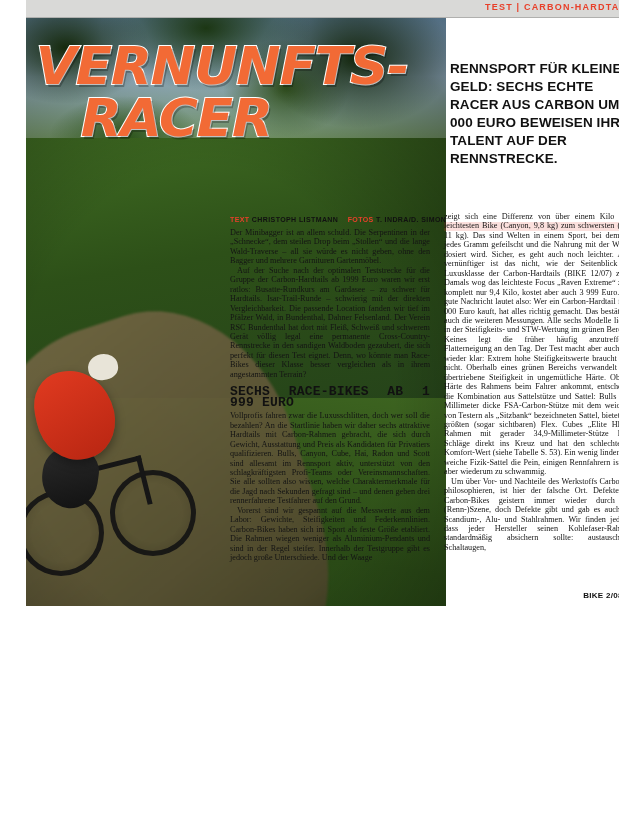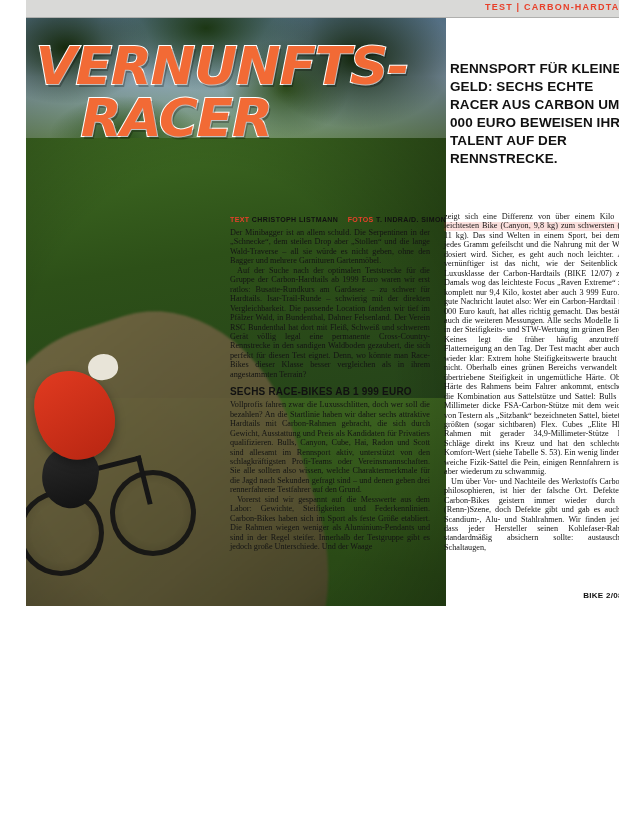--- a/index.html
+++ b/index.html
@@ -187,23 +187,23 @@
     text-justify: inter-word;
     hyphens: auto;
   }
   .col p { margin: 0; text-indent: 0; }
   .col p + p { text-indent: 7px; }
   .col-1 { top: 228px; left: 204px; width: 200px; }
   .col-2 { top: 212px; left: 418px; width: 190px; }
 
   .subhead {
     display: block;
-    font-family: Liberation Sans, sans-serif;
-    font-weight: bold;
-    font-size: 10px;
+    font-family: Liberation Mono, monospace;
+    font-weight: bold;
+    font-size: 13px;
     line-height: 11px;
     letter-spacing: .2px;
     color: #111;
     margin: 7px 0 3px 0;
     text-indent: 0 !important;
   }
 
   
   .col-rule {
     position:absolute;
@@ -268,21 +268,21 @@
     <span class="nm">CHRISTOPH LISTMANN</span>
     &nbsp;&nbsp;
     <span class="lab">FOTOS</span>
     <span class="nm">T. INDRA/D. SIMON</span>
   </div>
 
   <div class="ghost-strip"></div>
   <div class="col-rule"></div>
 
   <div class="col col-1">
-    <p>Der Minibagger ist an allem schuld. Die Serpentinen in der „Schnecke“, dem steilen Drop aber „Stollen“ und die lange Wald-Traverse – all sie würde es nicht geben, ohne den Bagger und mehrere Garnituren Gartenmöbel.</p>
+    <p>Der Minibagger ist an allem schuld. Die Serpentinen in der „Schnecke“, dem steilen Drop beim „Stollen“ und die lange Wald-Traverse – all sie würde es nicht geben, ohne den Bagger und mehrere Garnituren Gartenmöbel.</p>
     <p>Auf der Suche nach der optimalen Teststrecke für die Gruppe der Carbon-Hardtails ab 1999 Euro waren wir erst ratlos: Busatte-Rundkurs am Gardasee – zu schwer für Hardtails. Isar-Trail-Runde – schwierig mit der direkten Vergleichbarkeit. Die passende Location fanden wir tief im Pfälzer Wald, in Bundenthal, Dahner Felsenland. Der Verein RSC Bundenthal hat dort mit Fleiß, Schweiß und schwerem Gerät völlig legal eine permanente Cross-Country-Rennstrecke in den sandigen Waldboden gezaubert, die sich perfekt für diesen Test eignet. Denn, wo könnte man Race-Bikes dieser Klasse besser vergleichen als in ihrem angestammten Terrain?</p>
     <span class="subhead">SECHS RACE-BIKES AB 1 999 EURO</span>
     <p>Vollprofis fahren zwar die Luxusschlitten, doch wer soll die bezahlen? An die Startlinie haben wir daher sechs attraktive Hardtails mit Carbon-Rahmen gebracht, die sich durch Gewicht, Ausstattung und Preis als Kandidaten für Privatiers qualifizieren. Bulls, Canyon, Cube, Hai, Radon und Scott sind allesamt im Rennsport aktiv, unterstützt von den schlagkräftigsten Profi-Teams oder Vereinsmannschaften. Sie alle sollten also wissen, welche Charaktermerkmale für die Jagd nach Sekunden gefragt sind – und denen geben drei rennerfahrene Testfahrer auf den Grund.</p>
     <p>Vorerst sind wir gespannt auf die Messwerte aus dem Labor: Gewichte, Steifigkeiten und Federkennlinien. Carbon-Bikes haben sich im Sport als feste Größe etabliert. Die Rahmen wiegen weniger als Aluminium-Pendants und sind in der Regel steifer. Innerhalb der Testgruppe gibt es jedoch große Unterschiede. Und der Waage</p>
   </div>
 
   <div class="col col-2">
     <p>zeigt sich eine Differenz von über einem Kilo vom leichtesten Bike (Canyon, 9,8 kg) zum schwersten (Hai, 11 kg). Das sind Welten in einem Sport, bei dem um jedes Gramm gefeilscht und die Nahrung mit der Waage dosiert wird. Sicher, es geht auch noch leichter. Aber vernünftiger ist das nicht, wie der Seitenblick zur Luxusklasse der Carbon-Hardtails (BIKE 12/07) zeigt. Damals wog das leichteste Focus „Raven Extreme“ zwar komplett nur 9,4 Kilo, kostet aber auch 3 999 Euro. Die gute Nachricht lautet also: Wer ein Carbon-Hardtail für 2 000 Euro kauft, hat alles richtig gemacht. Das bestätigen auch die weiteren Messungen. Alle sechs Modelle liegen in der Steifigkeits- und STW-Wertung im grünen Bereich. Keines legt die früher häufig anzutreffende Flatterneigung an den Tag. Der Test macht aber auch mal wieder klar: Extrem hohe Steifigkeitswerte braucht man nicht. Oberhalb eines grünen Bereichs verwandelt sich übertriebene Steifigkeit in ungemütliche Härte. Ob die Härte des Rahmens beim Fahrer ankommt, entscheidet die Kombination aus Sattelstütze und Sattel: Bulls 31,6 Millimeter dicke FSA-Carbon-Stütze mit dem weichen, von Testern als „Sitzbank“ bezeichneten Sattel, bietet den größten (sogar sichtbaren) Flex. Cubes „Elite HPC“-Rahmen mit gerader 34,9-Millimeter-Stütze leitet Schläge direkt ins Kreuz und hat den schlechtesten Komfort-Wert (siehe Tabelle S. 53). Ein wenig lindert der weiche Fizik-Sattel die Pein, einigen Rennfahrern ist der aber wiederum zu schwammig.</p>
     <p>Um über Vor- und Nachteile des Werkstoffs Carbon zu philosophieren, ist hier der falsche Ort. Defekte bei Carbon-Bikes geistern immer wieder durch die (Renn-)Szene, doch Defekte gibt und gab es auch bei Scandium-, Alu- und Stahlrahmen. Wir finden jedoch, dass jeder Hersteller seinen Kohlefaser-Rahmen standardmäßig absichern sollte: austauschbare Schaltaugen,</p>
   </div>

